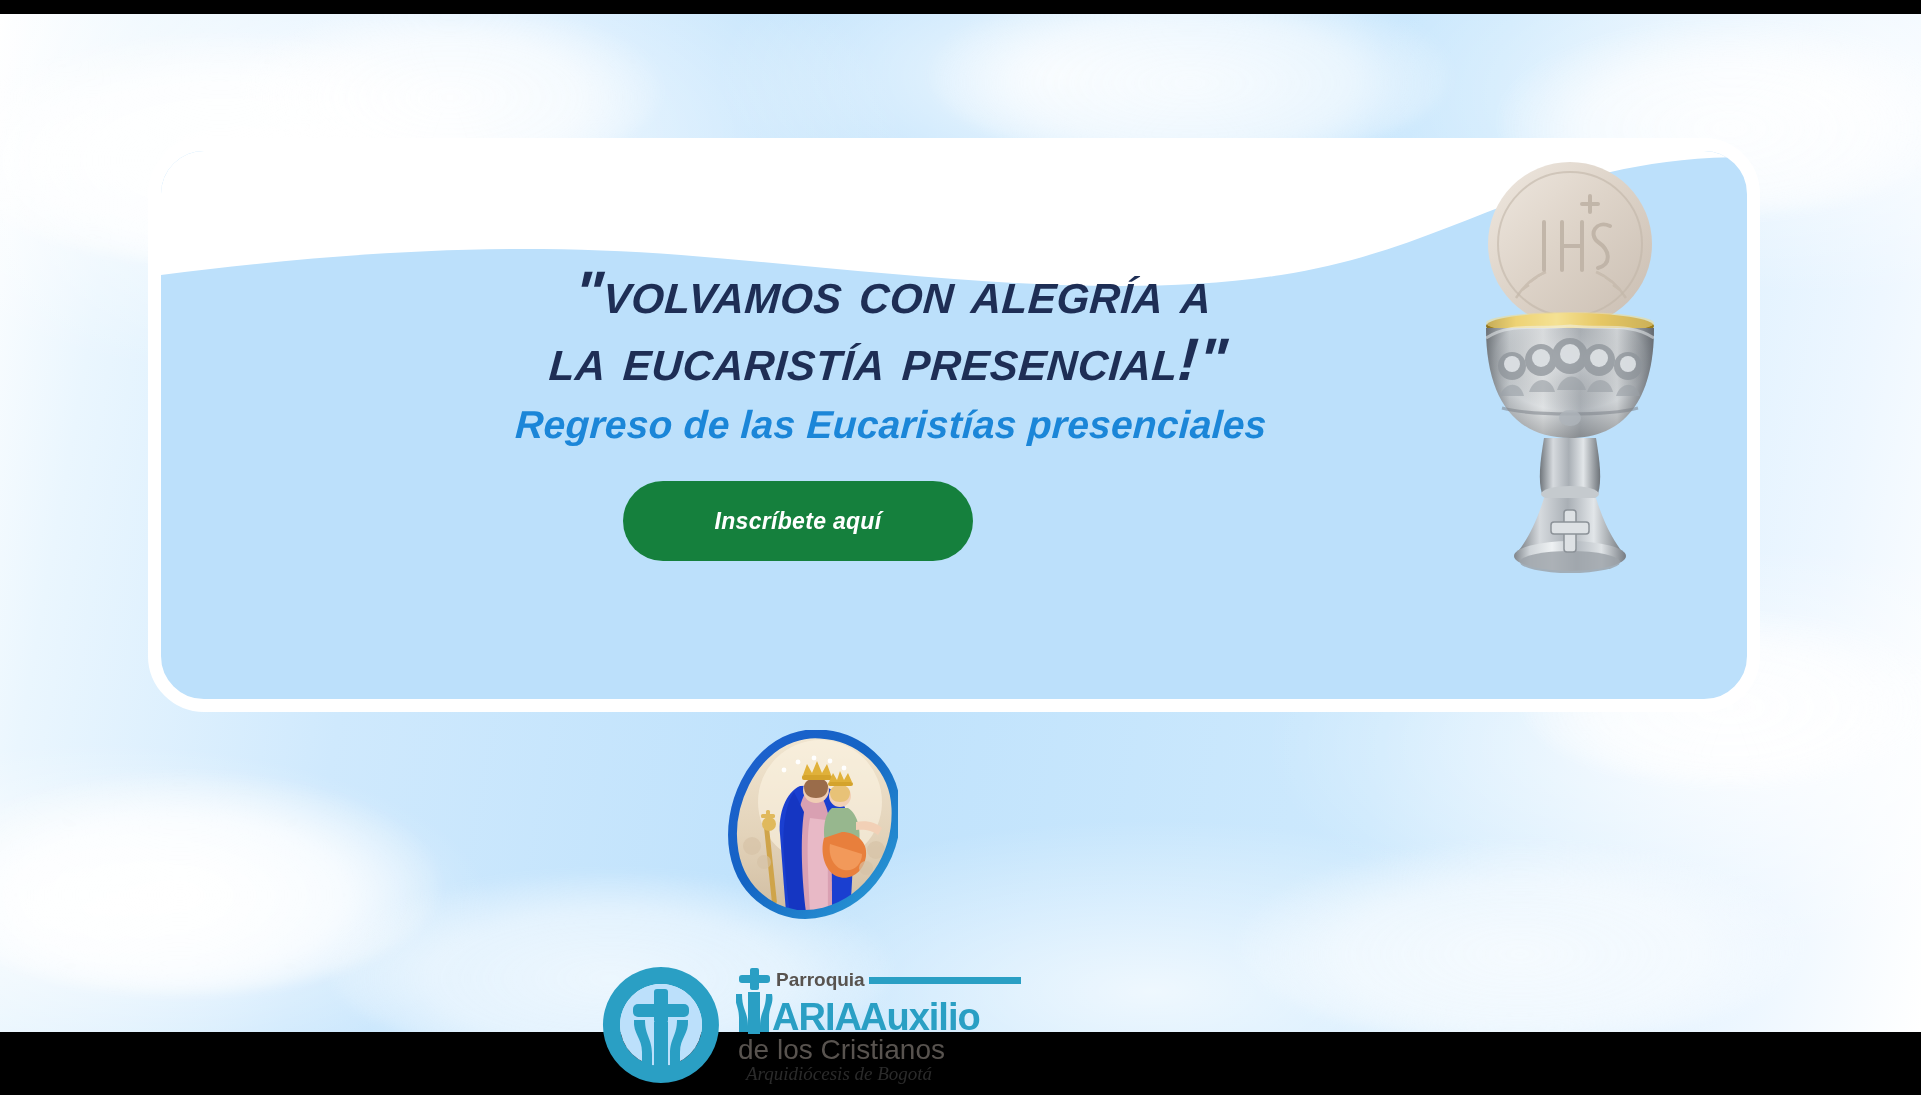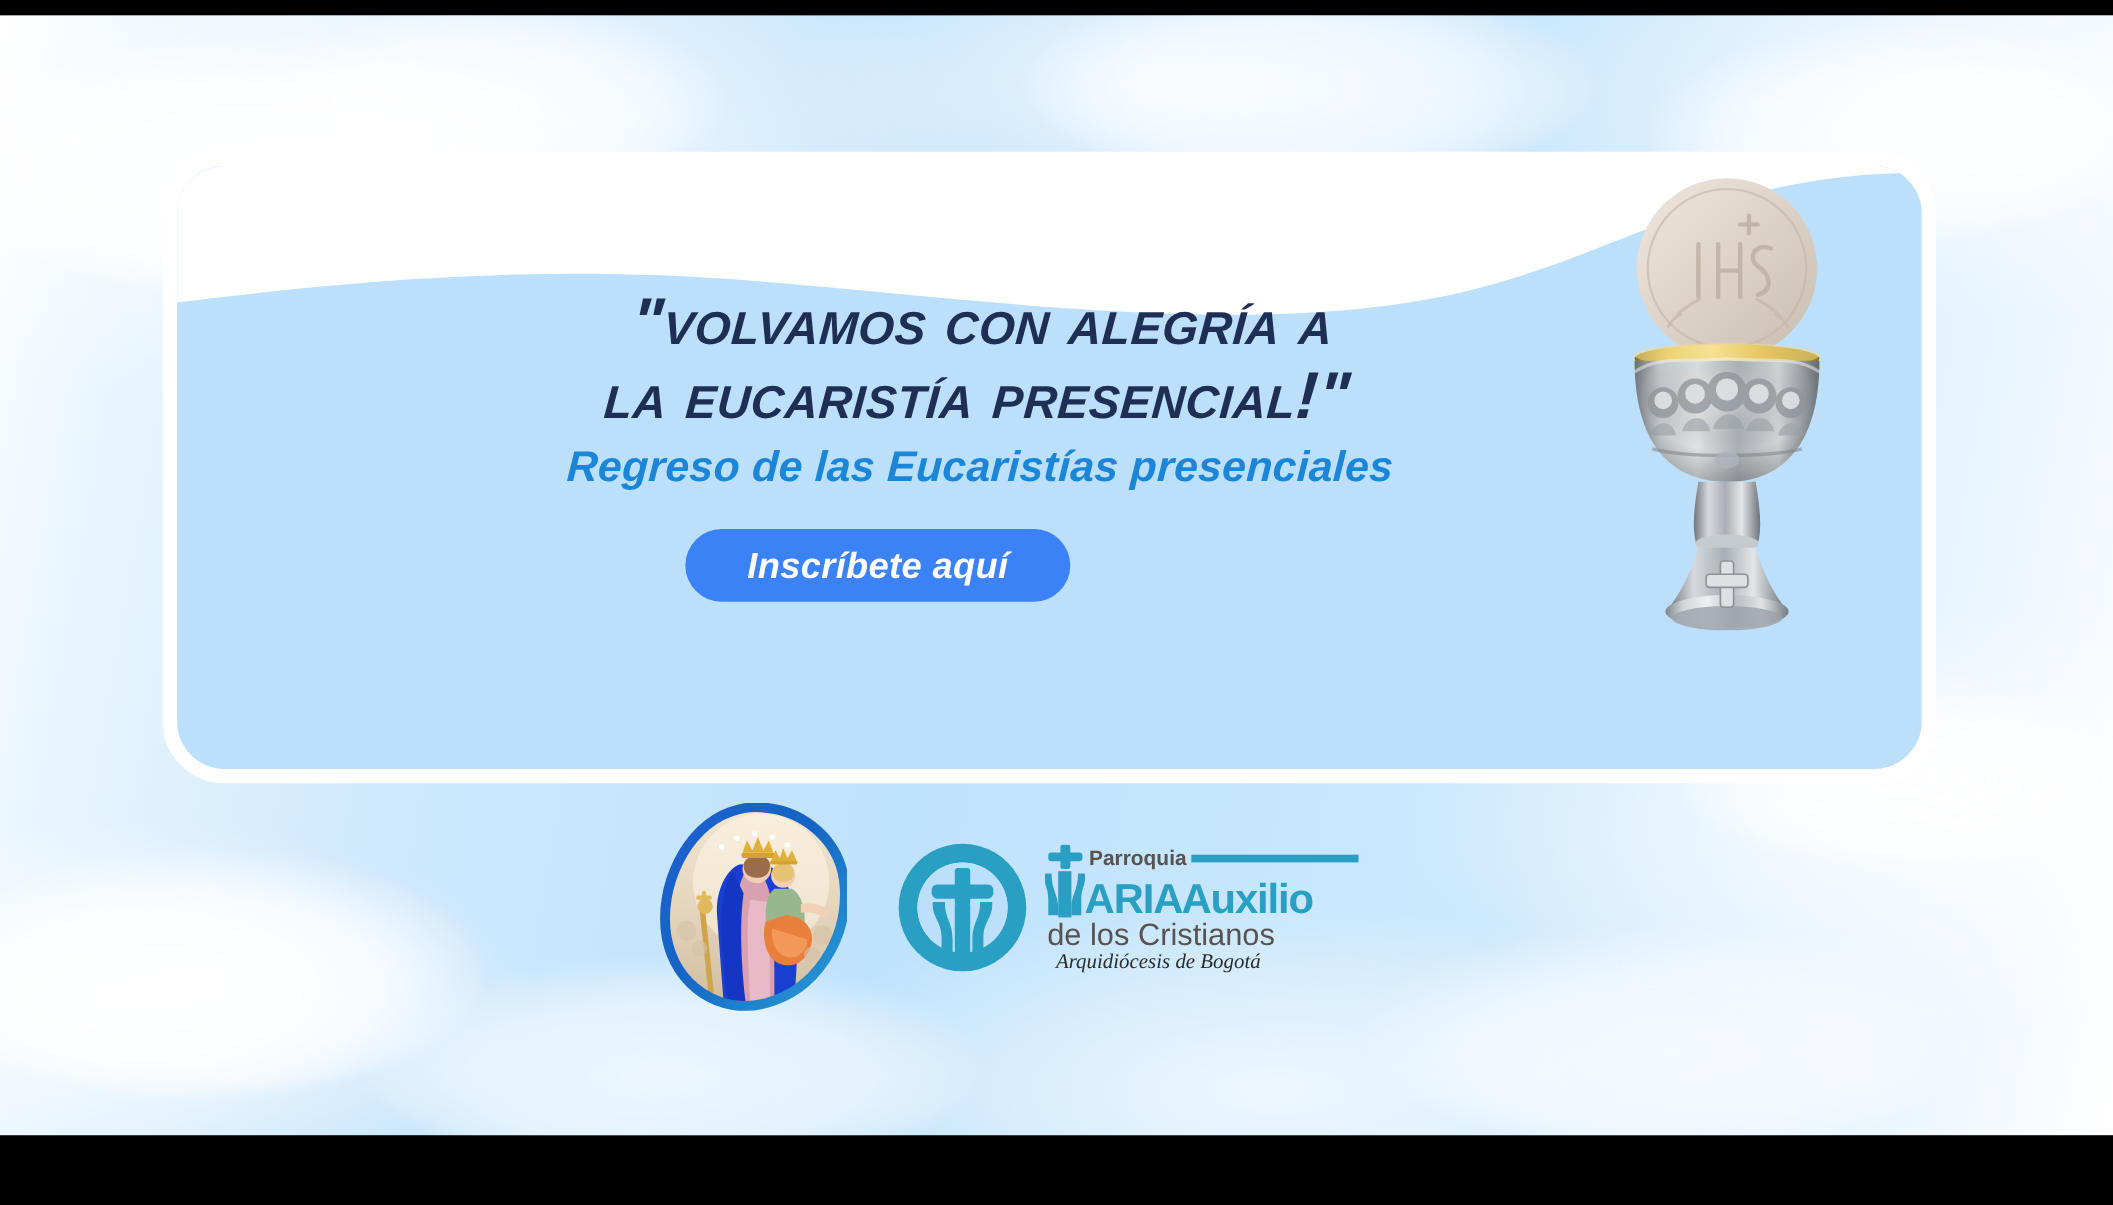--- a/index.html
+++ b/index.html
@@ -82,44 +82,44 @@
     font-style:italic;
     font-size:39px;
     letter-spacing:.2px;
     color:#1b86d8;
     transform:skewX(-3deg);
   }
 
   
   #cta {
     position:absolute; left:462px; top:330px;
-    width:350px; height:66px;
-    background:#3b82f6;
+    width:350px; height:80px;
+    background:#15803d;
     border:none;
     border-radius:40px;
     color:#ffffff;
     font-family:"Liberation Sans", sans-serif;
     font-weight:700;
     font-style:italic;
-    font-size:33px;
+    font-size:23px;
     letter-spacing:.3px;
     cursor:pointer;
   }
 
   
   #chalice {
     position:absolute; left:1440px; top:150px;
     width:260px; height:430px;
     z-index:6;
   }
 
   
   #logo-row {
     position:absolute; left:600px; top:730px;
-    display:flex; align-items:center; gap:44px;
+    display:flex; align-items:center; gap:44px;flex-direction:column;
   }
   #mary-blob { width:170px; height:190px; }
   #logo-lockup { display:flex; align-items:center; gap:14px; }
   #logo-mark { width:122px; height:122px; flex:none; }
   #wordmark  { width:290px; height:118px; }
 </style>
 </head>
 <body>
 
 <div id="stage">

